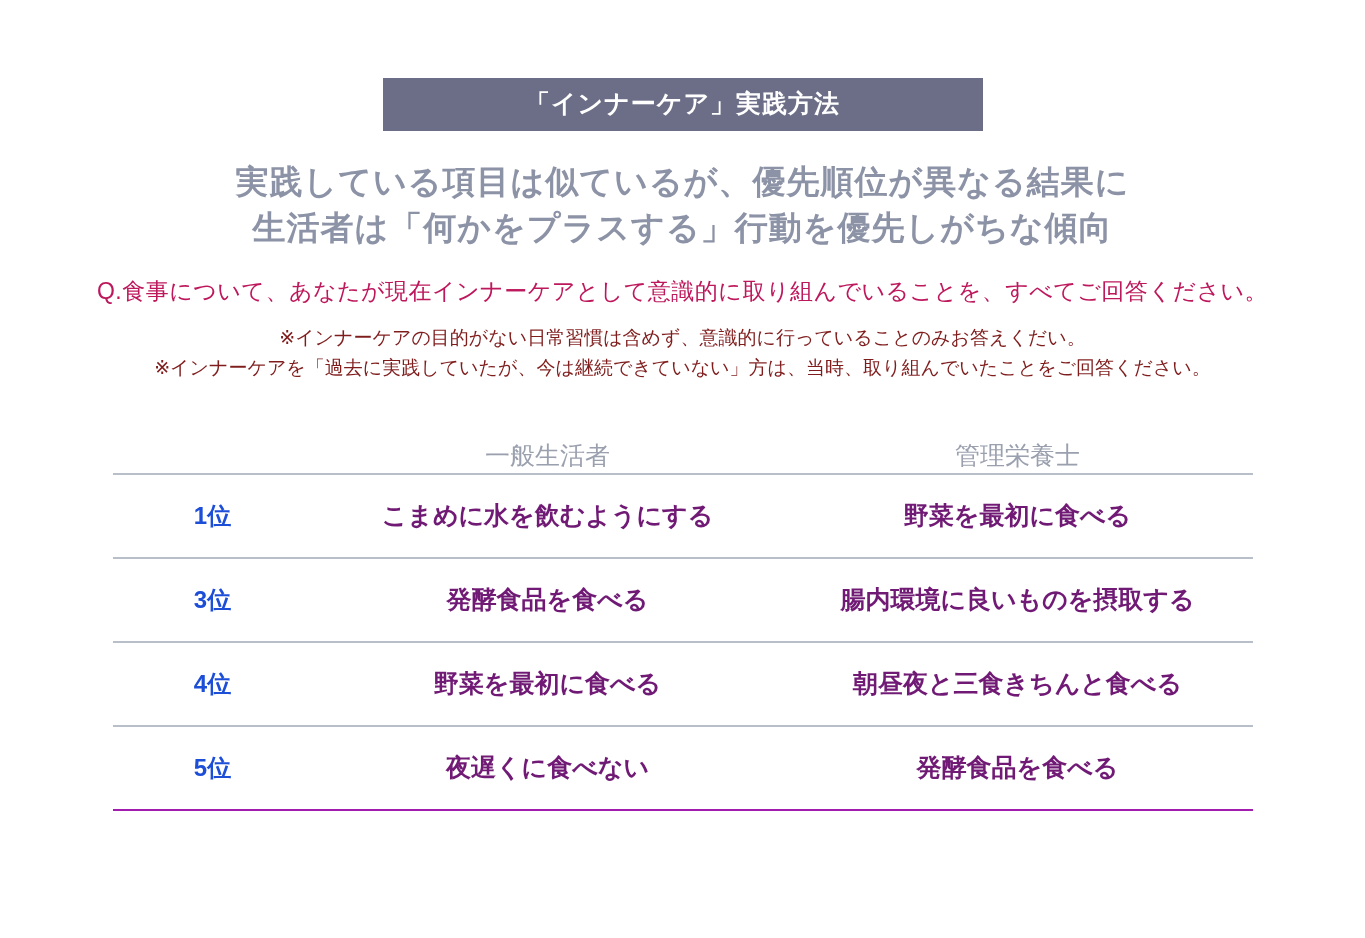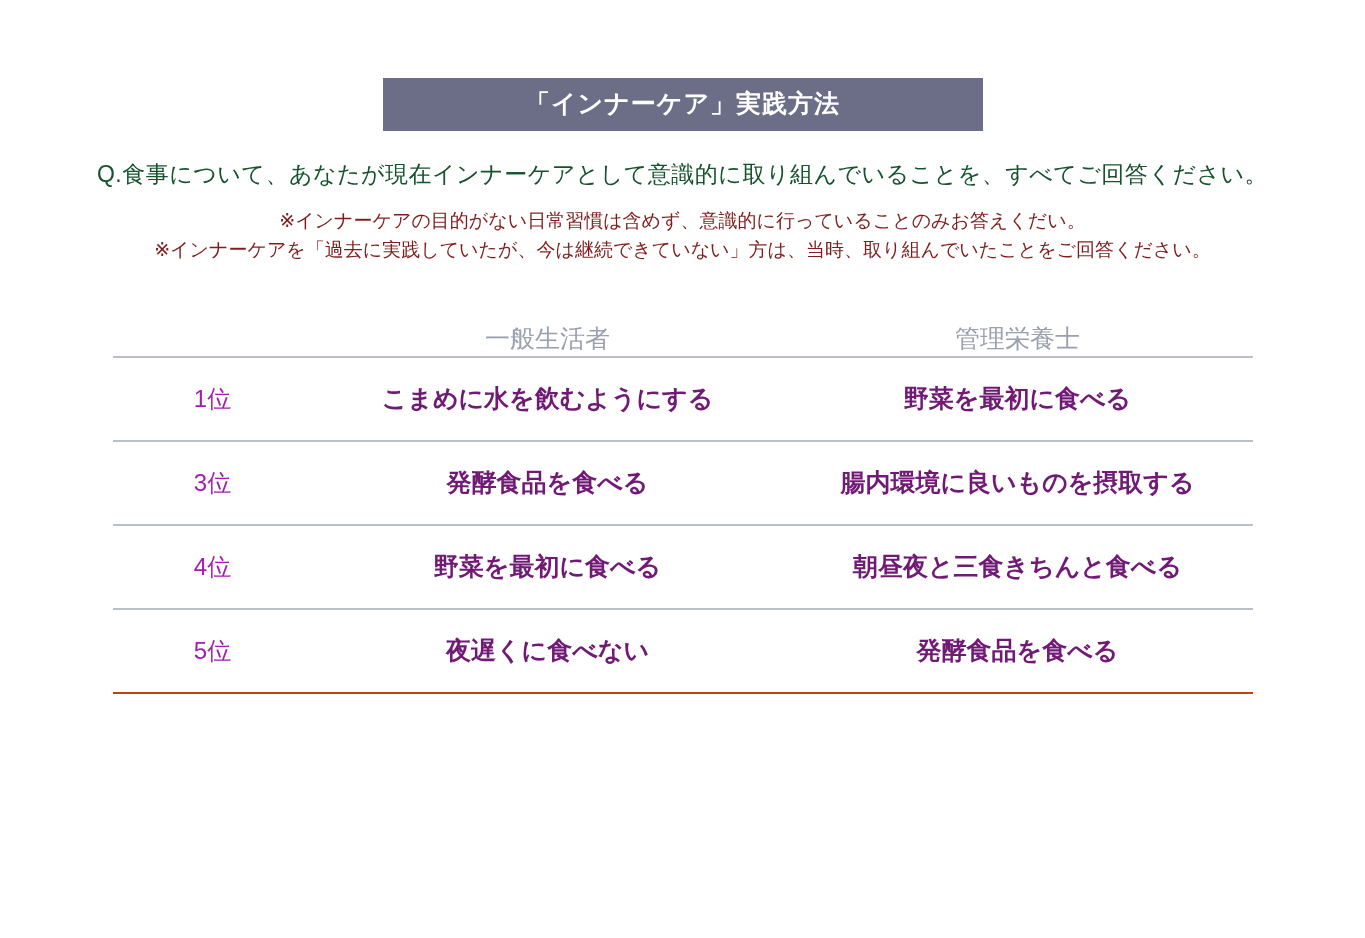--- a/index.html
+++ b/index.html
@@ -51,21 +51,21 @@
   }
   .headline .line {
     display: block;
   }
 
   
   .question {
     margin-top: 26px;
     text-align: center;
     font-size: 23px;
-    color: #14532d;
+    color: #be185d;
     letter-spacing: 0.5px;
   }
 
   
   .notes {
     margin-top: 16px;
     text-align: center;
     font-size: 19px;
     color: #7f1d1d;
     line-height: 1.55;
@@ -90,48 +90,50 @@
     font-weight: normal;
     color: #9aa0ae;
     text-align: center;
   }
   .table th.rank-head { font-size: 0; }
 
   .table tbody tr {
     border-top: 2px solid #b9bfc9;
   }
   .table tbody tr:last-child {
-    border-bottom: 2px solid #c2410c;
+    border-bottom: 2px solid #a21caf;
   }
   .table td {
     height: 80px;
     vertical-align: middle;
     text-align: center;
     font-size: 25px;
     color: #701a75;
     font-weight: bold;
   }
   .table td.rank {
-    font-weight: normal;
+    font-weight: bold;
     font-size: 24px;
-    color: #a21caf;
+    color: #1d4ed8;
   }
   .cell-green { color: #54b948; }
   .cell-grey  { color: #9aa0ae; }
 </style>
 </head>
 <body>
 
 <div class="slide">
 
   <div class="banner-wrap">
     <div class="banner">「インナーケア」実践方法</div>
   </div>
 
   <div class="headline">
+    <span class="line">実践している項目は似ているが、優先順位が異なる結果に</span>
+    <span class="line">生活者は「何かをプラスする」行動を優先しがちな傾向</span>
   </div>
 
   <div class="question">Q.食事について、あなたが現在インナーケアとして意識的に取り組んでいることを、すべてご回答ください。</div>
 
   <div class="notes">
     <span class="note">※インナーケアの目的がない日常習慣は含めず、意識的に行っていることのみお答えくだい。</span>
     <span class="note">※インナーケアを「過去に実践していたが、今は継続できていない」方は、当時、取り組んでいたことをご回答ください。</span>
   </div>
 
   <table class="table">

